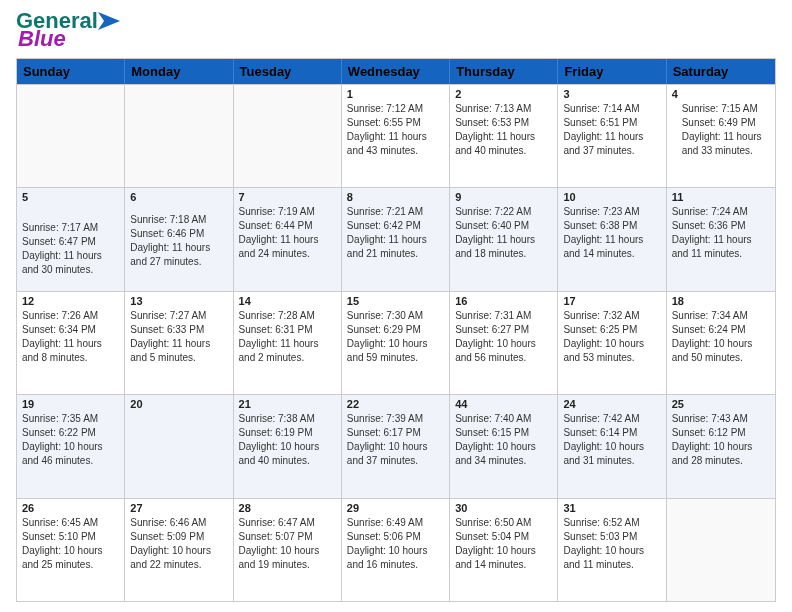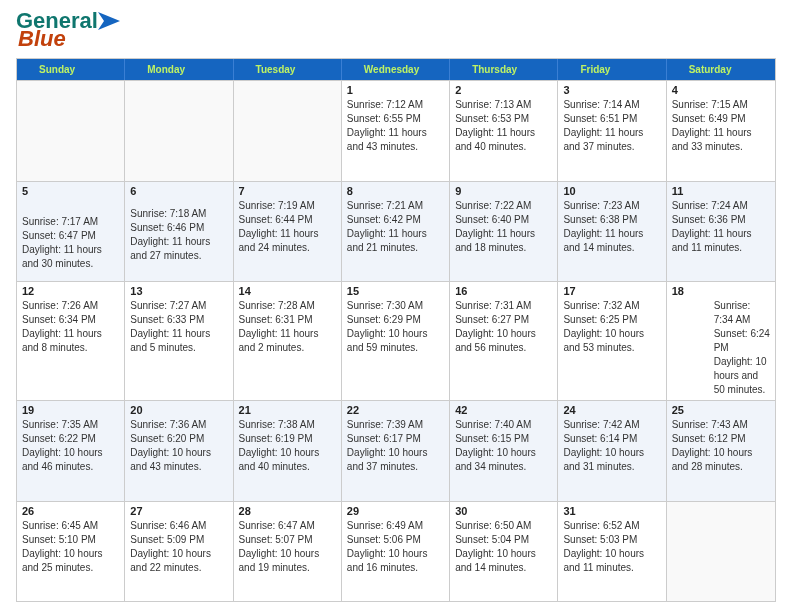--- a/index.html
+++ b/index.html
@@ -51,24 +51,24 @@
       display: flex;
       flex-direction: column;
       border: 1px solid #ccc;
     }
     .cal-header {
       display: grid;
       grid-template-columns: repeat(7, 1fr);
       background: #1565c0;
     }
     .cal-header-cell {
-      color: #bef264;
-      font-size: 10px;
+      color: #000000;
+      font-size: 13px;
       font-weight: bold;
-      padding: 5px 22px;
+      padding: 5px 6px;
       text-align: left;
       border-right: 1px solid #3a7fd4;
     }
     .cal-header-cell:last-child { border-right: none; }
     .cal-body {
       flex: 1;
       display: flex;
       flex-direction: column;
     }
     .cal-row {
@@ -113,21 +113,21 @@
     <div class="logo">
       <div style="display:flex;align-items:center;">
         <span class="logo-text">
           <span style="color:#0f766e;">General</span>
         </span>
         <svg width="22" height="18" viewBox="0 0 22 18">
           <polygon points="0,18 22,9 0,0 6,9" fill="#1565c0"></polygon>
         </svg>
       </div>
       <div style="display:flex;align-items:center;margin-top:-4px;padding-left:2px;">
-        <span class="logo-text" style="color:#c2410c;font-style:italic;">Blue</span>
+        <span class="logo-text" style="color:#a21caf;font-style:italic;">Blue</span>
       </div>
     </div>
     <div class="title-block">
       <div class="month-title"></div>
       <div class="location"></div>
     </div>
   </div>
 
   <div class="calendar">
     <div class="cal-header">
@@ -157,21 +157,21 @@
 Daylight: 11 hours and 40 minutes.</div>
           </div>
           <div class="cal-cell">
             <div class="day-num">3</div>
             <div class="cell-info" style="white-space: pre-line;">Sunrise: 7:14 AM
 Sunset: 6:51 PM
 Daylight: 11 hours and 37 minutes.</div>
           </div>
           <div class="cal-cell">
             <div class="day-num">4</div>
-            <div class="cell-info" style="white-space: pre-line;">Sunrise: 7:15 AM
+            <div class="cell-info" style="white-space: pre-line; margin-left: 10px;">Sunrise: 7:15 AM
 Sunset: 6:49 PM
 Daylight: 11 hours and 33 minutes.</div>
           </div>
         </div>
         <div class="cal-row">
           <div class="cal-cell">
             <div class="day-num">5</div>
             <div class="cell-info" style="white-space: pre-line; margin-top: 16px;">Sunrise: 7:17 AM
 Sunset: 6:47 PM
 Daylight: 11 hours and 30 minutes.</div>
@@ -245,52 +245,49 @@
 Daylight: 10 hours and 56 minutes.</div>
           </div>
           <div class="cal-cell">
             <div class="day-num">17</div>
             <div class="cell-info" style="white-space: pre-line;">Sunrise: 7:32 AM
 Sunset: 6:25 PM
 Daylight: 10 hours and 53 minutes.</div>
           </div>
           <div class="cal-cell">
             <div class="day-num">18</div>
-            <div class="cell-info" style="white-space: pre-line; margin-left: 42px;">Sunrise: 7:34 AM
+            <div class="cell-info" style="white-space: pre-line;">Sunrise: 7:34 AM
 Sunset: 6:24 PM
 Daylight: 10 hours and 50 minutes.</div>
           </div>
         </div>
         <div class="cal-row">
           <div class="cal-cell">
             <div class="day-num">19</div>
             <div class="cell-info" style="white-space: pre-line;">Sunrise: 7:35 AM
 Sunset: 6:22 PM
 Daylight: 10 hours and 46 minutes.</div>
           </div>
           <div class="cal-cell">
             <div class="day-num">20</div>
-            <div class="cell-info" style="white-space: pre-line;">Sunrise: 7:36 AM
-Sunset: 6:20 PM
-Daylight: 10 hours and 43 minutes.</div>
           </div>
           <div class="cal-cell">
             <div class="day-num">21</div>
             <div class="cell-info" style="white-space: pre-line;">Sunrise: 7:38 AM
 Sunset: 6:19 PM
 Daylight: 10 hours and 40 minutes.</div>
           </div>
           <div class="cal-cell">
             <div class="day-num">22</div>
             <div class="cell-info" style="white-space: pre-line;">Sunrise: 7:39 AM
 Sunset: 6:17 PM
 Daylight: 10 hours and 37 minutes.</div>
           </div>
           <div class="cal-cell">
-            <div class="day-num">42</div>
+            <div class="day-num">44</div>
             <div class="cell-info" style="white-space: pre-line;">Sunrise: 7:40 AM
 Sunset: 6:15 PM
 Daylight: 10 hours and 34 minutes.</div>
           </div>
           <div class="cal-cell">
             <div class="day-num">24</div>
             <div class="cell-info" style="white-space: pre-line;">Sunrise: 7:42 AM
 Sunset: 6:14 PM
 Daylight: 10 hours and 31 minutes.</div>
           </div>

